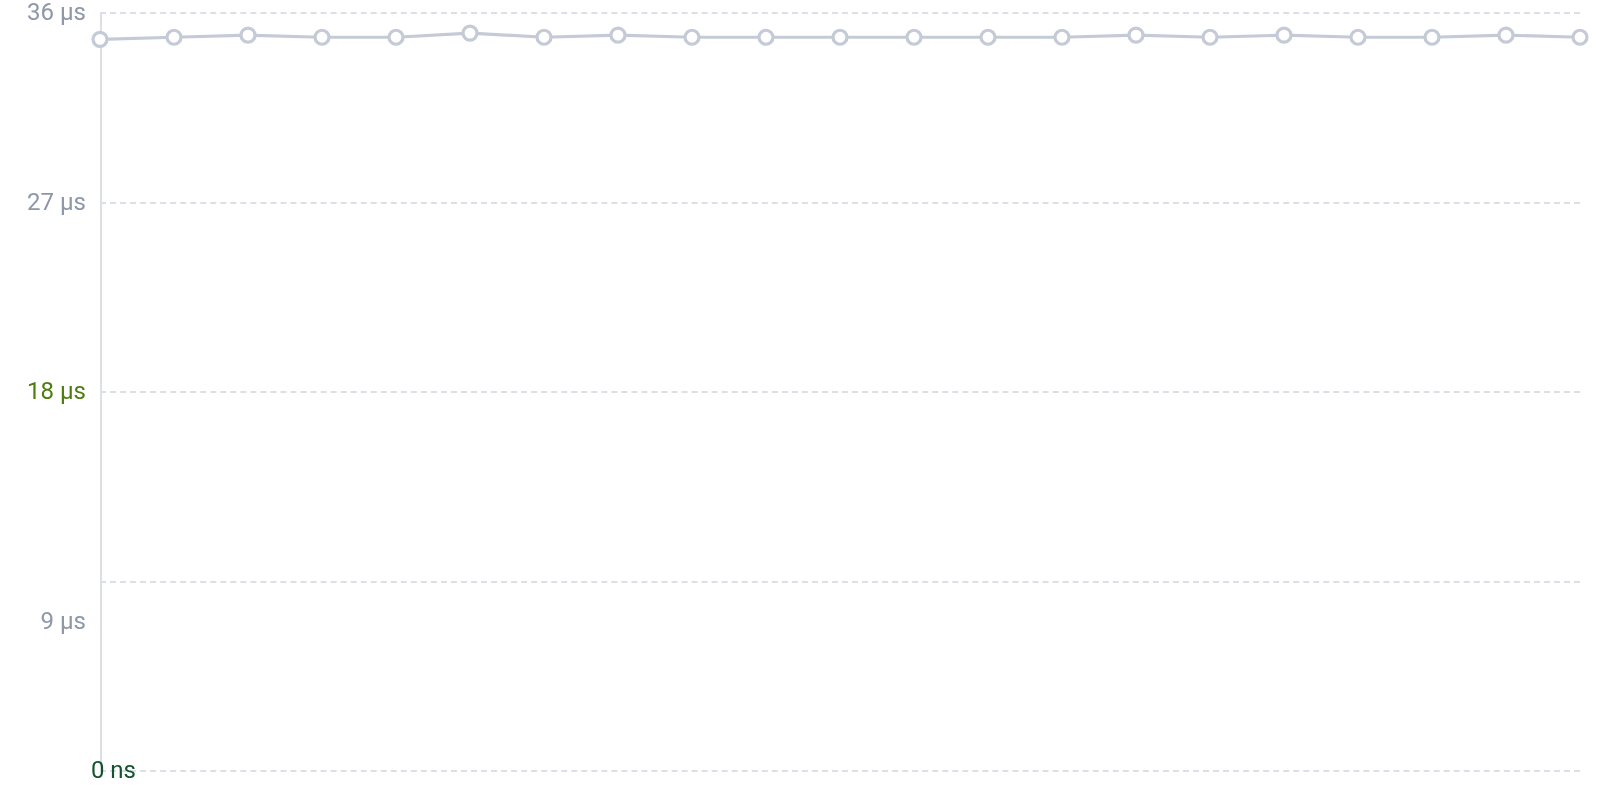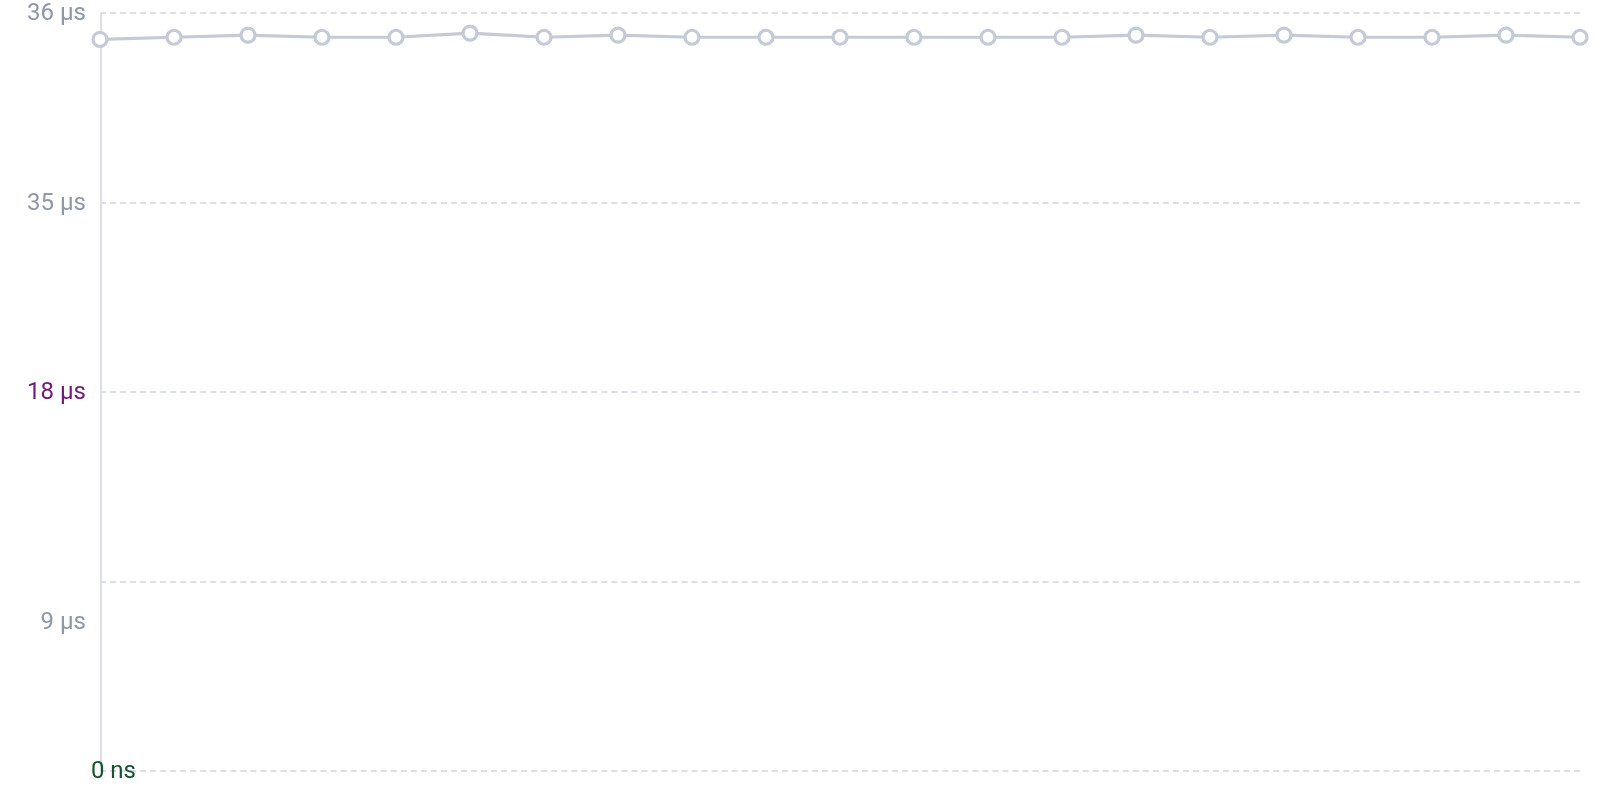--- a/index.html
+++ b/index.html
@@ -53,22 +53,22 @@
       <div class="gridline" style="top: 770px; left: 100px; right: 20px; border-top-color: rgb(220, 223, 230);"></div>
       <div class="gridline" style="top: 580.5px; left: 100px; right: 20px; border-top-color: rgb(220, 223, 230);"></div>
       <div class="gridline" style="top: 391px; left: 100px; right: 20px; border-top-color: rgb(220, 223, 230);"></div>
       <div class="gridline" style="top: 201.5px; left: 100px; right: 20px; border-top-color: rgb(220, 223, 230);"></div>
       <div class="gridline" style="top: 12px; left: 100px; right: 20px; border-top-color: rgb(220, 223, 230);"></div>
       <div class="y-axis-line" style="left: 100px; top: 12px; bottom: 30px; border-left-color: rgb(220, 223, 230);"></div>
     </div>
   <div id="yaxis-layer">
       <div class="y-tick-label" style="top: 770px; right: 1464px; color: #14532d;">0 ns</div>
       <div class="y-tick-label" style="top: 580.5px; right: 1514px; color: rgb(141, 151, 168); margin-top: 40px;">9 µs</div>
-      <div class="y-tick-label" style="top: 391px; right: 1514px; color: #701a75; margin-left: 36px;">18 µs</div>
-      <div class="y-tick-label" style="top: 201.5px; right: 1514px; color: rgb(141, 151, 168);">35 µs</div>
+      <div class="y-tick-label" style="top: 391px; right: 1514px; color: #4d7c0f; margin-left: 36px;">18 µs</div>
+      <div class="y-tick-label" style="top: 201.5px; right: 1514px; color: rgb(141, 151, 168);">27 µs</div>
       <div class="y-tick-label" style="top: 12px; right: 1514px; color: rgb(141, 151, 168);">36 µs</div>
     </div>
   <svg class="plot-layer" id="plot-svg" width="1600" height="800">
       <path d="M100.00 39.37 L174.00 37.27 L248.00 35.16 L322.00 37.27 L396.00 37.27 L470.00 33.06 L544.00 37.27 L618.00 35.16 L692.00 37.27 L766.00 37.27 L840.00 37.27 L914.00 37.27 L988.00 37.27 L1062.00 37.27 L1136.00 35.16 L1210.00 37.27 L1284.00 35.16 L1358.00 37.27 L1432.00 37.27 L1506.00 35.16 L1580.00 37.27" fill="none" stroke="#c4cad6" stroke-width="3.2" stroke-linecap="round" stroke-linejoin="round"></path>
       <circle cx="100.00" cy="39.37" r="7" fill="#ffffff" stroke="#c4cad6" stroke-width="3.2"></circle>
       <circle cx="174.00" cy="37.27" r="7" fill="#ffffff" stroke="#c4cad6" stroke-width="3.2"></circle>
       <circle cx="248.00" cy="35.16" r="7" fill="#ffffff" stroke="#c4cad6" stroke-width="3.2"></circle>
       <circle cx="322.00" cy="37.27" r="7" fill="#ffffff" stroke="#c4cad6" stroke-width="3.2"></circle>
       <circle cx="396.00" cy="37.27" r="7" fill="#ffffff" stroke="#c4cad6" stroke-width="3.2"></circle>
       <circle cx="470.00" cy="33.06" r="7" fill="#ffffff" stroke="#c4cad6" stroke-width="3.2"></circle>

